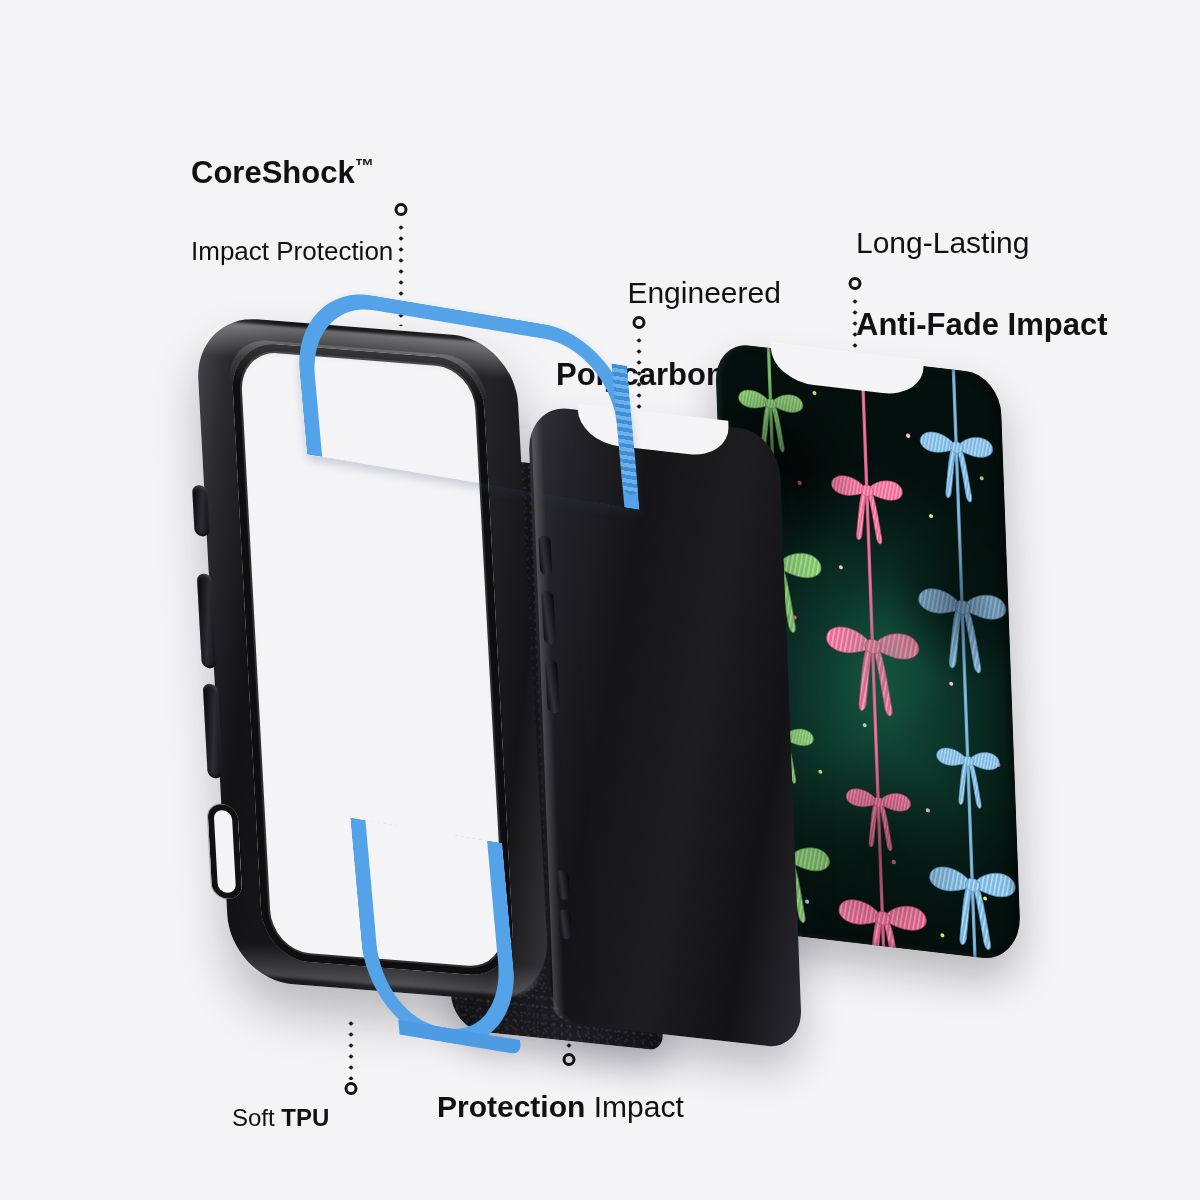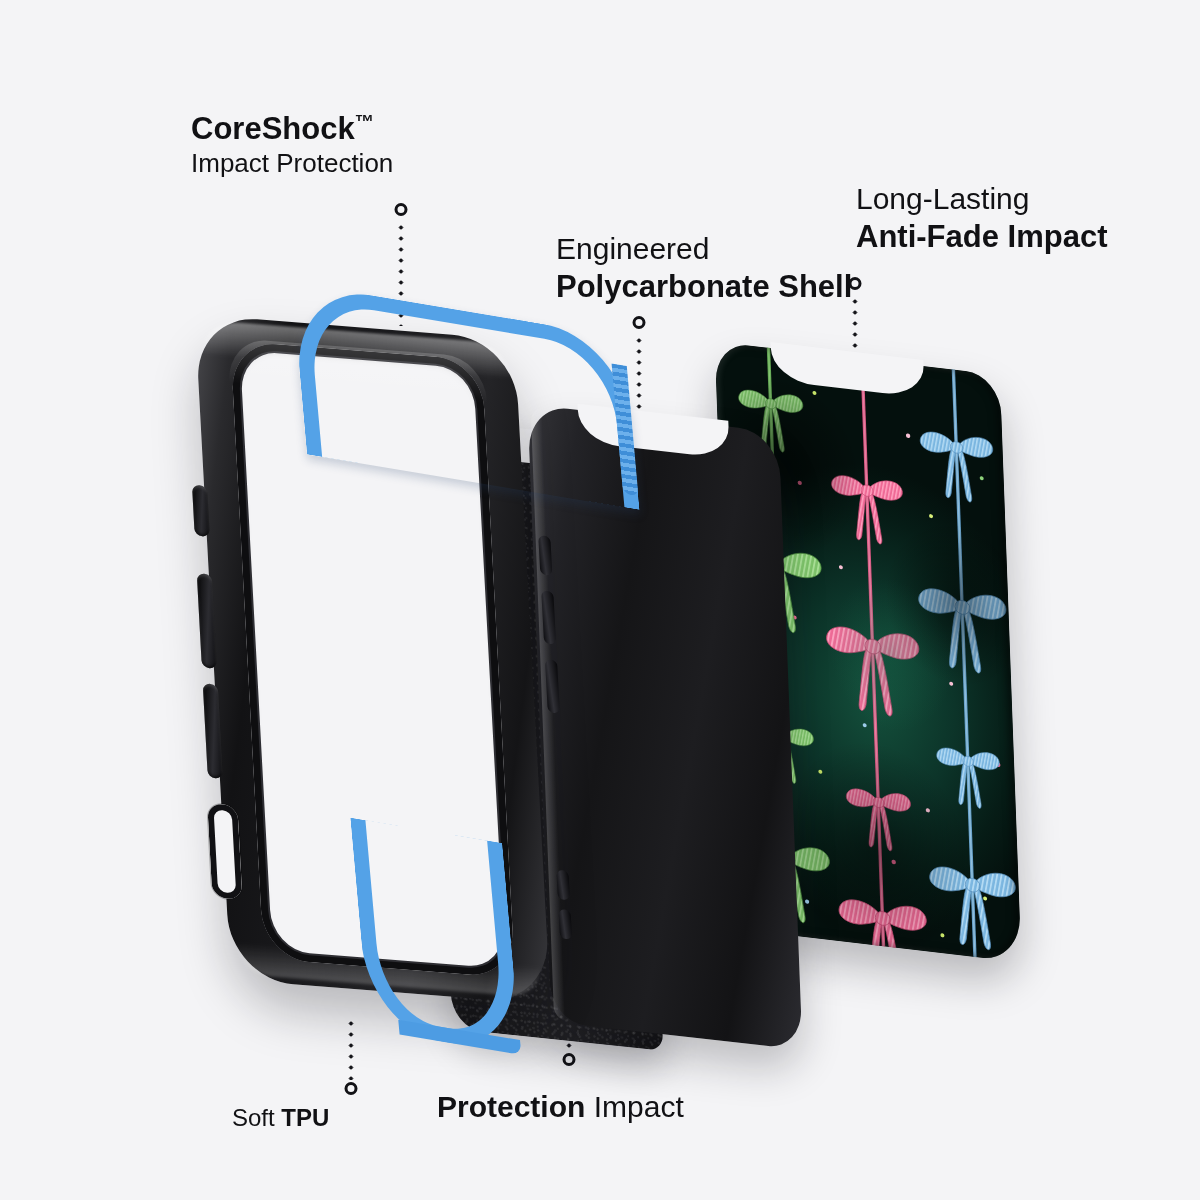--- a/index.html
+++ b/index.html
@@ -14,28 +14,28 @@
     overflow: hidden;
   }
 
   
   .callout {
     position: absolute;
     color: #111114;
     line-height: 1.22;
     white-space: nowrap;
   }
-  .callout .l1, .callout .l2 { display: block; }
+  .callout .l1, .callout .l2 { display: block; margin-top: 44px; }
   .w-reg  { font-weight: 400; }
   .w-bold { font-weight: 700; }
   .c-coreshock { left: 191px; top: 110px; font-size: 31px; }
   .c-coreshock .l1 { font-size: 31px; }
   .c-coreshock .l2 { font-size: 26px; }
   .c-poly { left: 556px; top: 231px; font-size: 30px; }
-  .c-poly .l1 { }
+  .c-poly .l1 { text-align: center; }
   .c-poly .l2 { font-size: 31px; }
   .c-print { left: 856px; top: 181px; font-size: 30px; text-align: left; }
   .c-print .l2 { font-size: 31px; }
   .c-tpu { left: 232px; top: 1103px; font-size: 24px; }
   .c-micro { left: 437px; top: 1089px; font-size: 30px; }
   .tm { font-size: 0.62em; vertical-align: super; letter-spacing: .02em; }
 
   
   .leader { position: absolute; }
   .leader .dots {

